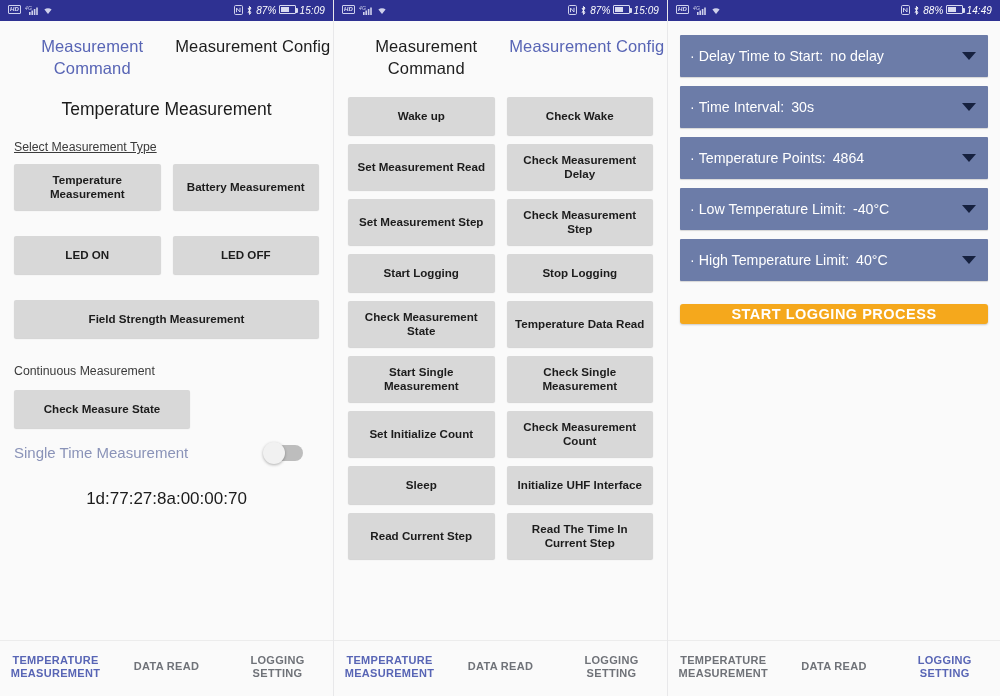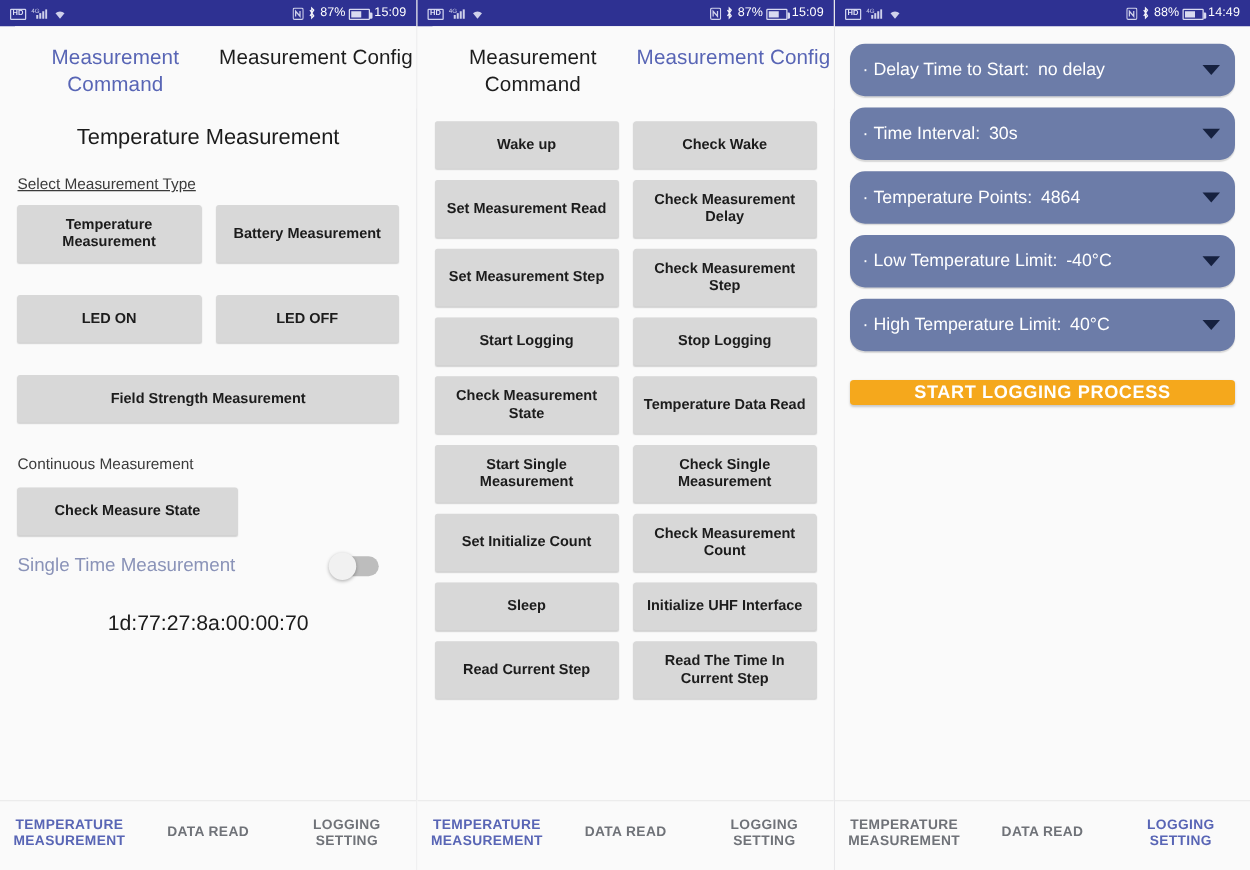--- a/index.html
+++ b/index.html
@@ -30,22 +30,22 @@
     height: 21px;
     background: #2e3192;
     color: #ffffff;
     display: flex;
     align-items: center;
     justify-content: space-between;
     padding: 0 8px;
     flex: 0 0 21px;
   }
   .sb-left, .sb-right {
-    display: flex; align-items: flex-end; gap: 4px;
-    font-size: 10px; letter-spacing: 0.1px;
+    display: flex; align-items: flex-start; gap: 4px;
+    font-size: 10px; letter-spacing: 0.1px; font-style: italic;
   }
   .sb-right { gap: 3px; }
   .hd-badge {
     border: 1px solid #cfd2ee;
     border-radius: 1px;
     font-size: 6px;
     line-height: 7px;
     padding: 0 1px;
     font-weight: bold;
     color: #dfe1f5;
@@ -177,21 +177,21 @@
     column-gap: 12px;
     row-gap: 9px;
     padding: 10px 14px 0;
   }
   .cmd-grid .gbtn { width: 100%; min-height: 38px; }
 
   
   .cfg-wrap { padding: 14px 12px 0; }
   .dropdown {
     background: #6c7ca8;
-    border-radius: 12px;
+    border-radius: 1px;
     color: #ffffff;
     font-size: 14.2px;
     height: 42px;
     display: flex;
     align-items: center;
     padding: 0 12px 0 10px;
     margin-bottom: 9px;
     box-shadow: 0 1px 1px rgba(0,0,0,0.14);
     cursor: pointer;
     justify-content: space-between;

